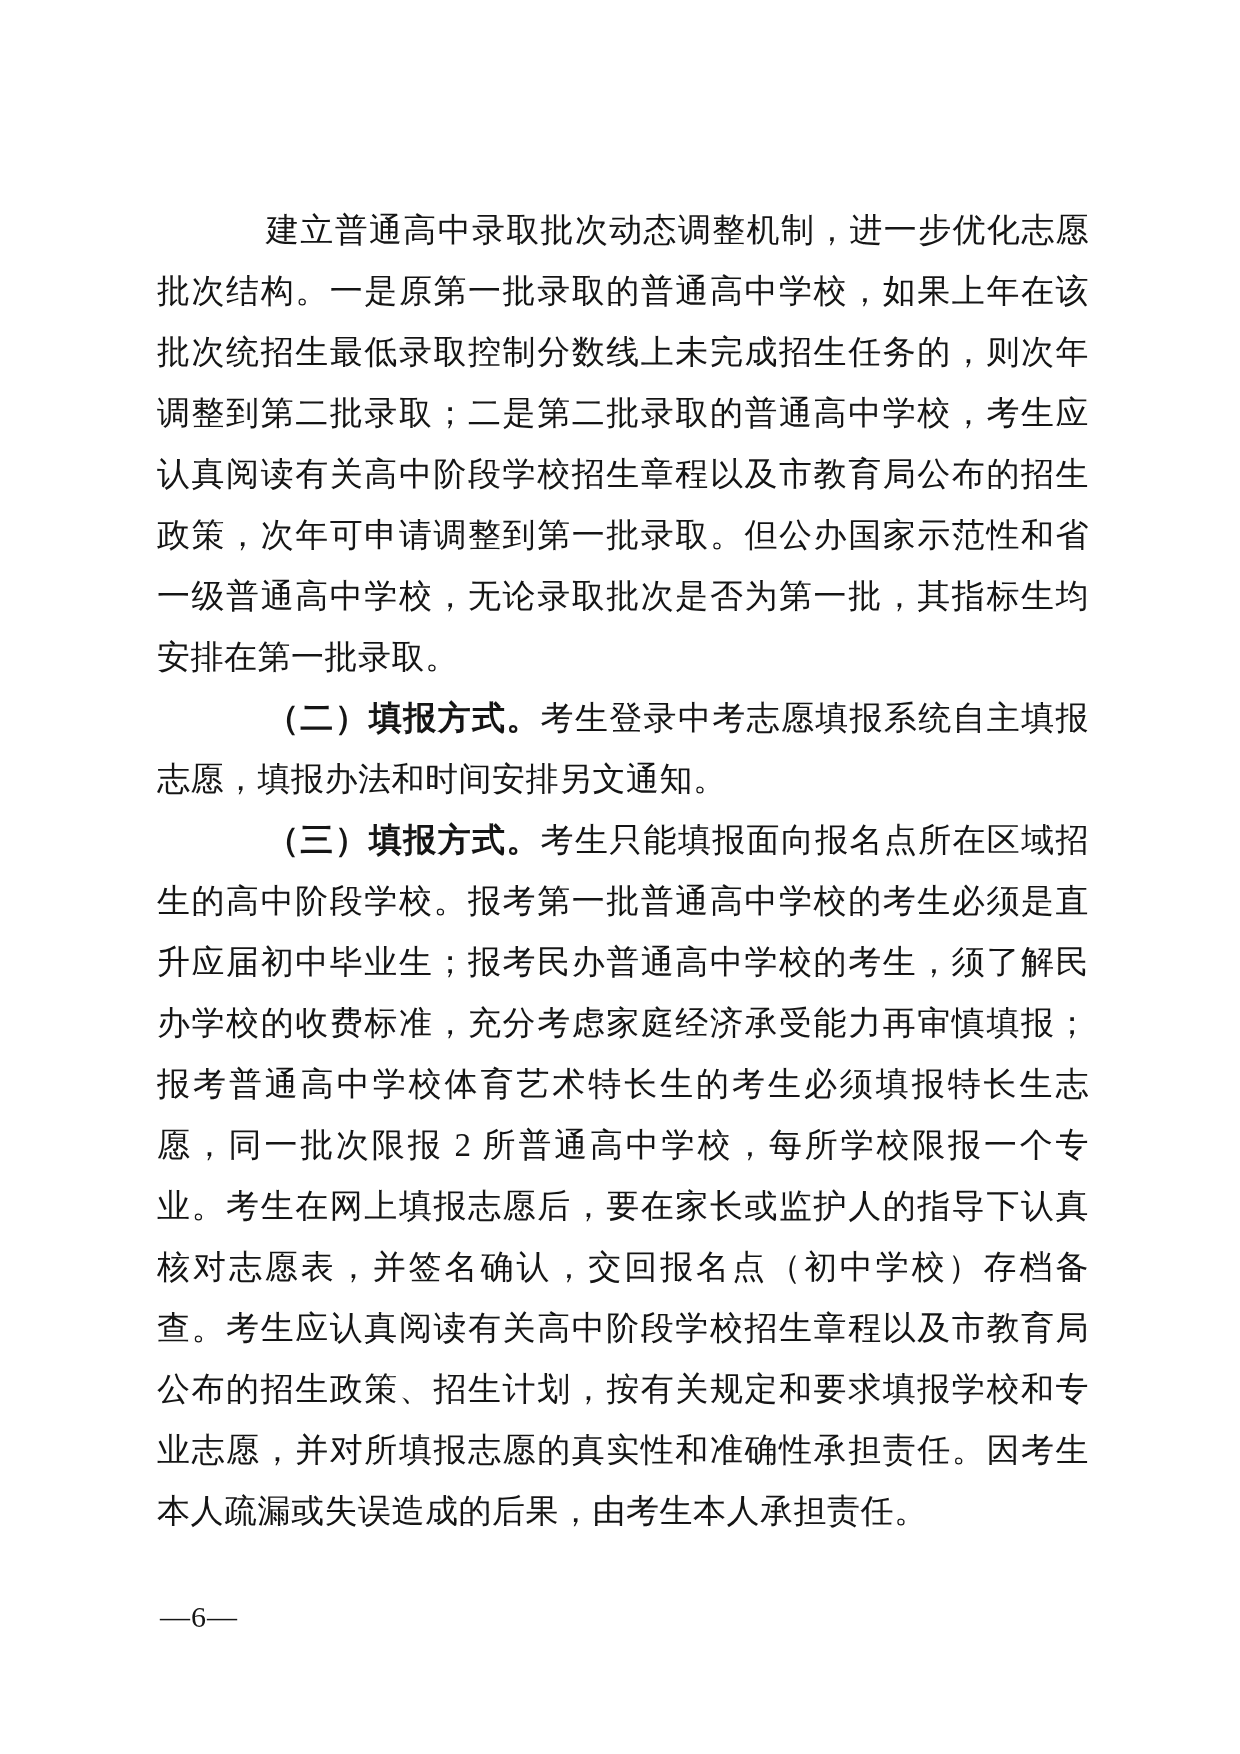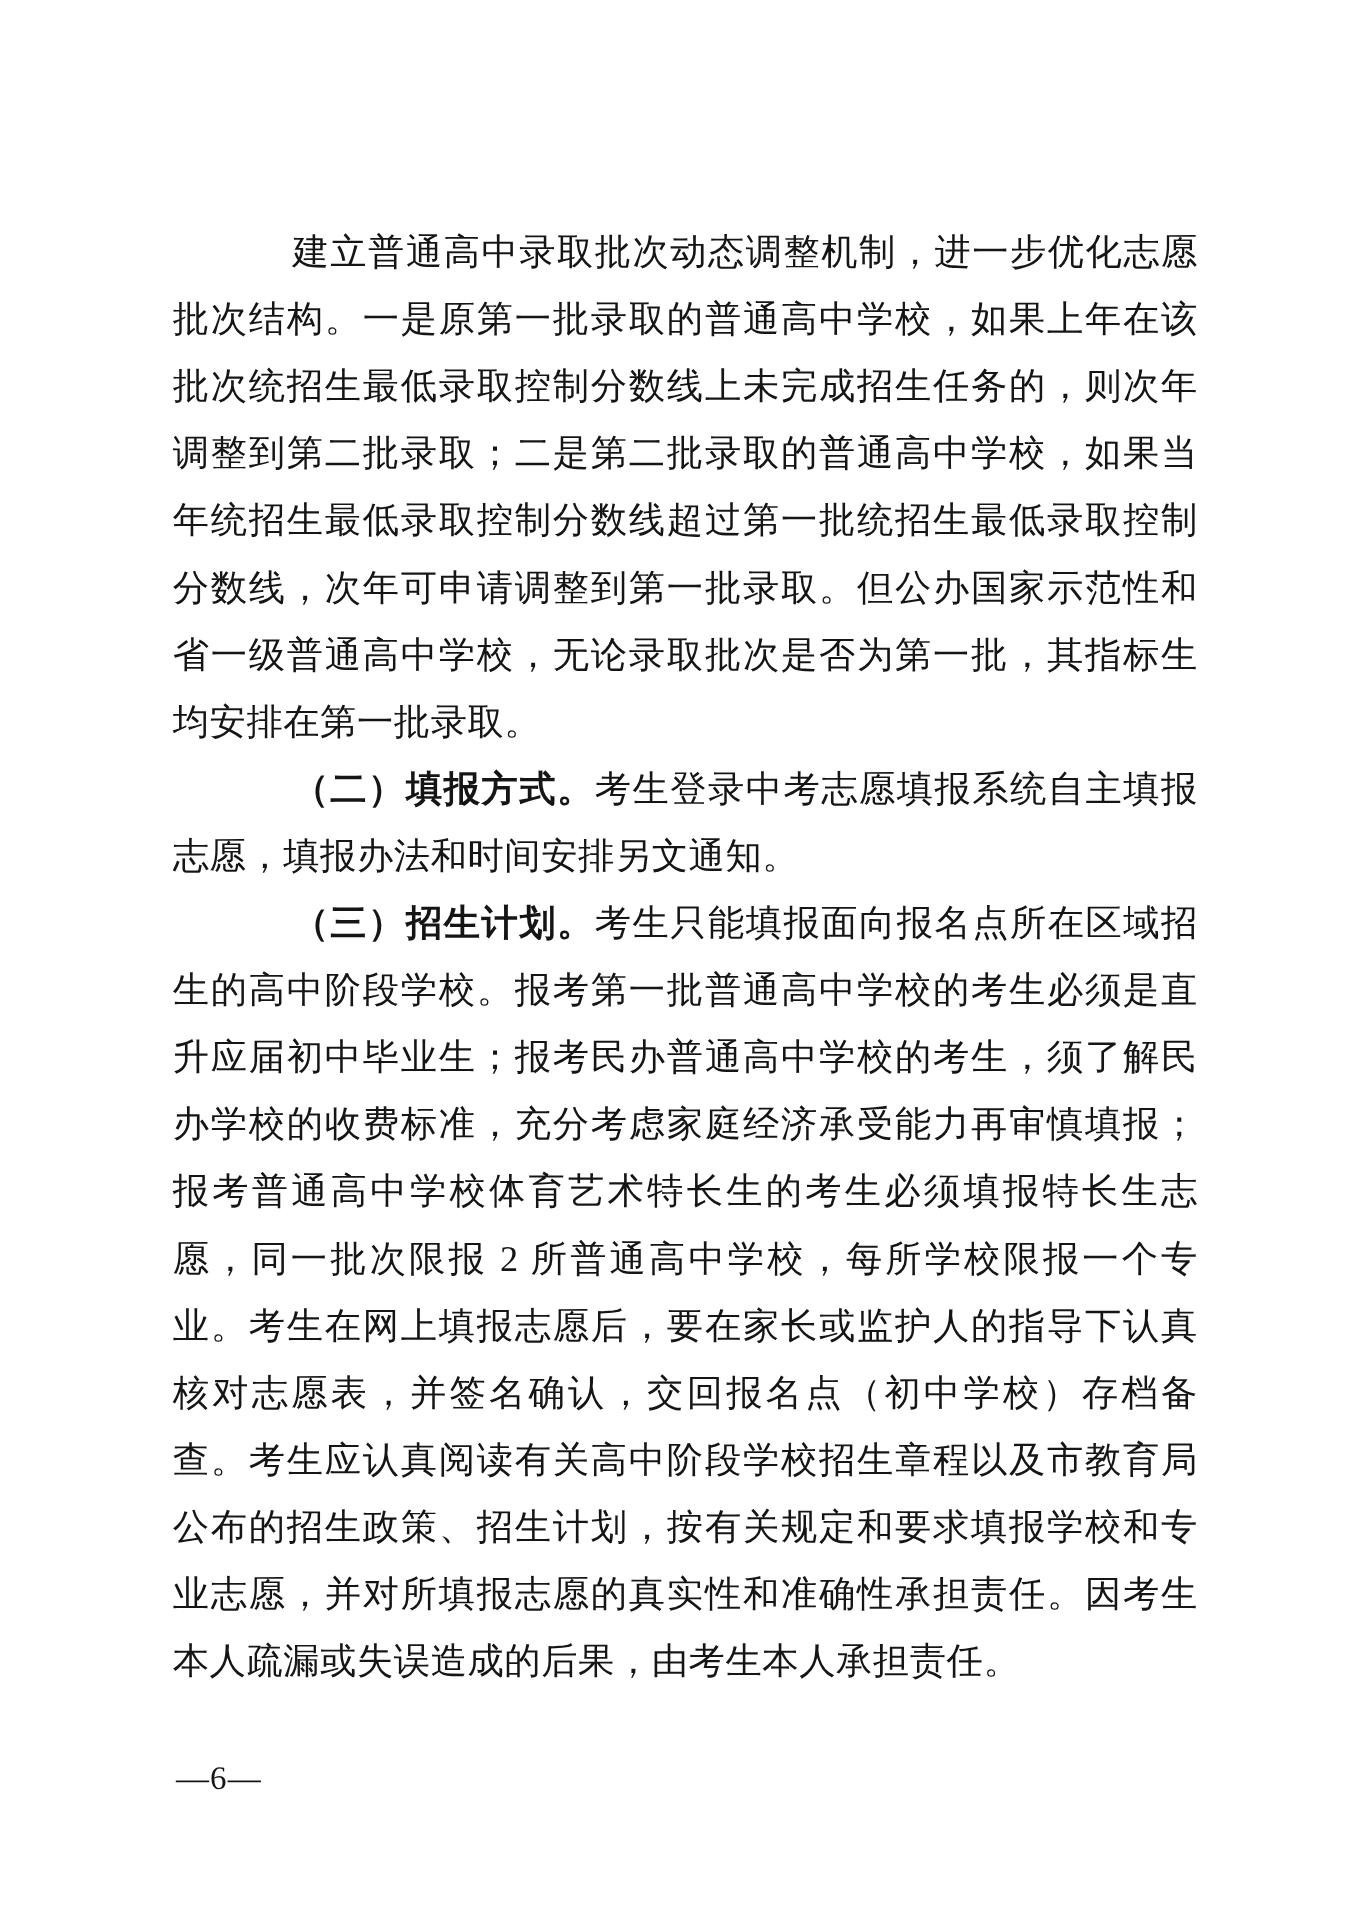--- a/index.html
+++ b/index.html
@@ -46,25 +46,25 @@
     color: #151515;
   }
 </style>
 </head>
 <body>
 
 <div class="page">
 
   <div class="content">
 
-    <p><span class="lead"></span><span>建立普通高中录取批次动态调整机制，进一步优化志愿批次结构。一是原第一批录取的普通高中学校，如果上年在该批次统招生最低录取控制分数线上未完成招生任务的，则次年调整到第二批录取；二是第二批录取的普通高中学校，如果当年统招生最低录取控制分数线超过第一批统招生最低录取控制分数线，次年可申请调整到第一批录取。但公办国家示范性和省一级普通高中学校，无论录取批次是否为第一批，其指标生均安排在第一批录取。</span></p>
+    <p><span class="lead"></span><span>建立普通高中录取批次动态调整机制，进一步优化志愿批次结构。一是原第一批录取的普通高中学校，如果上年在该批次统招生最低录取控制分数线上未完成招生任务的，则次年调整到第二批录取；二是第二批录取的普通高中学校，考生应认真阅读有关高中阶段学校招生章程以及市教育局公布的招生政策，次年可申请调整到第一批录取。但公办国家示范性和省一级普通高中学校，无论录取批次是否为第一批，其指标生均安排在第一批录取。</span></p>
 
     <p><span class="lead">（二）填报方式。</span><span>考生登录中考志愿填报系统自主填报志愿，填报办法和时间安排另文通知。</span></p>
 
-    <p><span class="lead">（三）招生计划。</span><span>考生只能填报面向报名点所在区域招生的高中阶段学校。报考第一批普通高中学校的考生必须是直升应届初中毕业生；报考民办普通高中学校的考生，须了解民办学校的收费标准，充分考虑家庭经济承受能力再审慎填报；报考普通高中学校体育艺术特长生的考生必须填报特长生志愿，同一批次限报 2 所普通高中学校，每所学校限报一个专业。考生在网上填报志愿后，要在家长或监护人的指导下认真核对志愿表，并签名确认，交回报名点（初中学校）存档备查。考生应认真阅读有关高中阶段学校招生章程以及市教育局公布的招生政策、招生计划，按有关规定和要求填报学校和专业志愿，并对所填报志愿的真实性和准确性承担责任。因考生本人疏漏或失误造成的后果，由考生本人承担责任。</span></p>
+    <p><span class="lead">（三）填报方式。</span><span>考生只能填报面向报名点所在区域招生的高中阶段学校。报考第一批普通高中学校的考生必须是直升应届初中毕业生；报考民办普通高中学校的考生，须了解民办学校的收费标准，充分考虑家庭经济承受能力再审慎填报；报考普通高中学校体育艺术特长生的考生必须填报特长生志愿，同一批次限报 2 所普通高中学校，每所学校限报一个专业。考生在网上填报志愿后，要在家长或监护人的指导下认真核对志愿表，并签名确认，交回报名点（初中学校）存档备查。考生应认真阅读有关高中阶段学校招生章程以及市教育局公布的招生政策、招生计划，按有关规定和要求填报学校和专业志愿，并对所填报志愿的真实性和准确性承担责任。因考生本人疏漏或失误造成的后果，由考生本人承担责任。</span></p>
 
   </div>
 
   <div class="footer">
     <span>—6—</span>
   </div>
 
 </div>
 
 </body></html>

